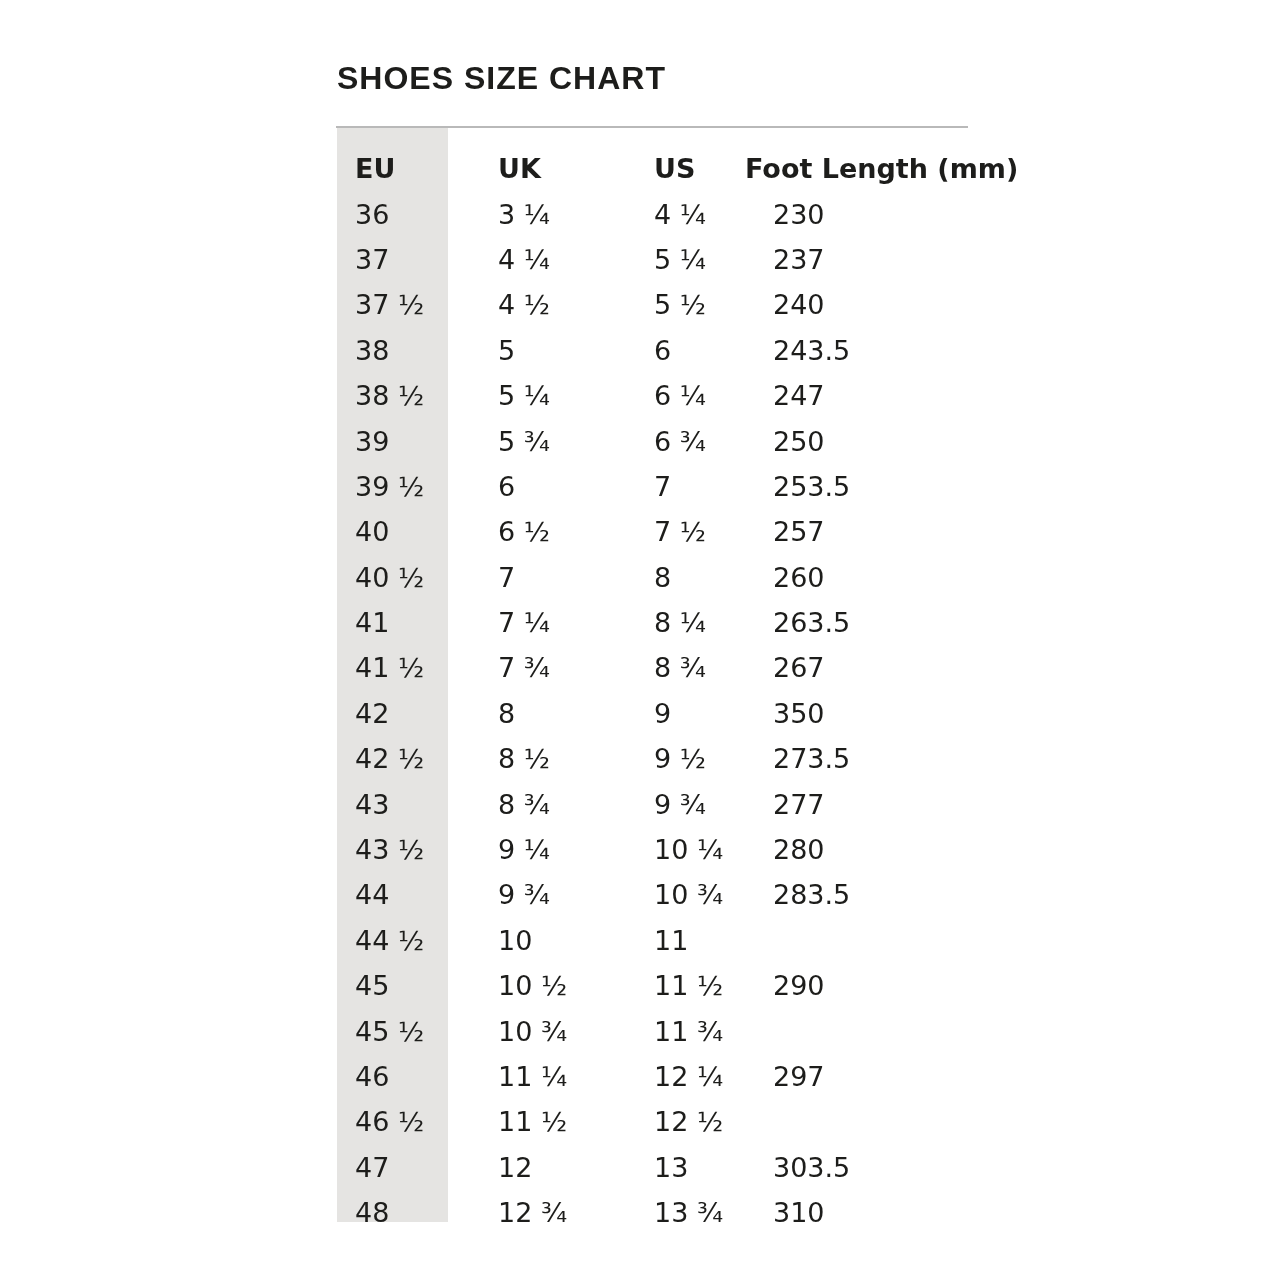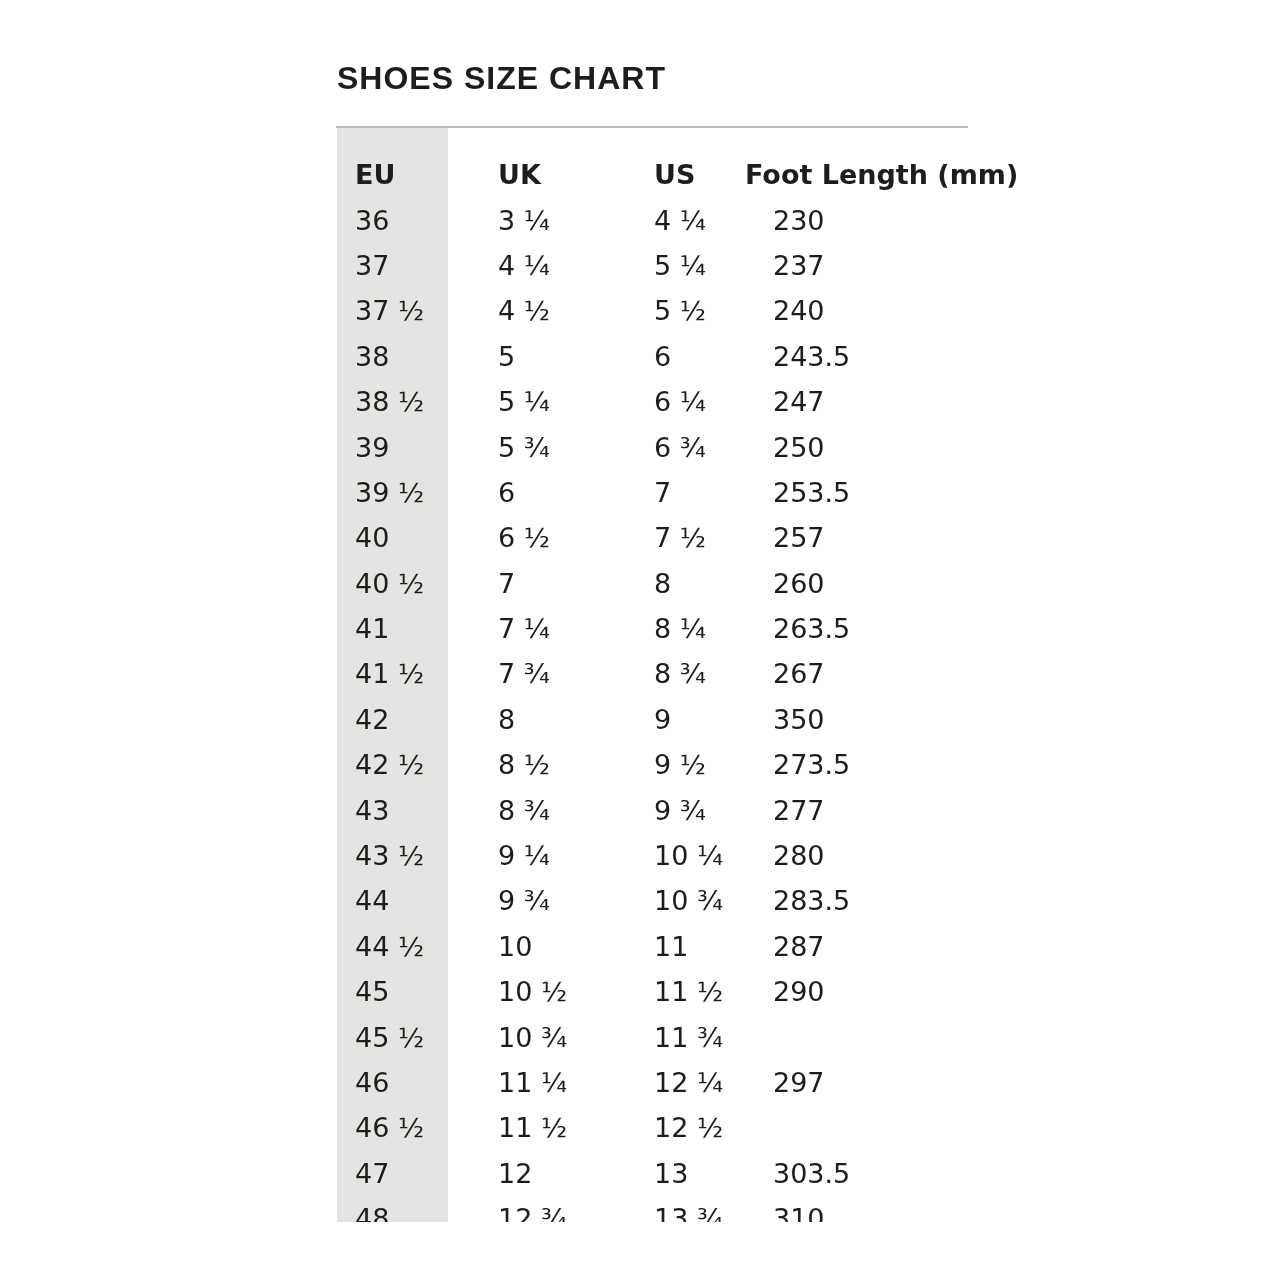--- a/index.html
+++ b/index.html
@@ -43,21 +43,21 @@
     width: 111px;
     height: 1115px;
     background: #e5e4e2;
   }
 
   .table {
     position: absolute;
     left: 337px;
     top: 128px;
     width: 690px;
-    padding-top: 24px;
+    padding-top: 18px;
   }
 
   .row {
     display: grid;
     grid-template-columns: 161px 134px 113px auto;
     height: 45.4px;
     align-items: center;
     font-size: 27px;
     line-height: 1;
     white-space: nowrap;
@@ -183,21 +183,20 @@
         <div class="row">
           <div class="cell c0">44</div>
           <div class="cell c1">9 ¾</div>
           <div class="cell c2">10 ¾</div>
           <div class="cell c3">283.5</div>
         </div>
         <div class="row">
           <div class="cell c0">44 ½</div>
           <div class="cell c1">10</div>
           <div class="cell c2">11</div>
-          <div class="cell c3">287</div>
         </div>
         <div class="row">
           <div class="cell c0">45</div>
           <div class="cell c1">10 ½</div>
           <div class="cell c2">11 ½</div>
           <div class="cell c3">290</div>
         </div>
         <div class="row">
           <div class="cell c0">45 ½</div>
           <div class="cell c1">10 ¾</div>

